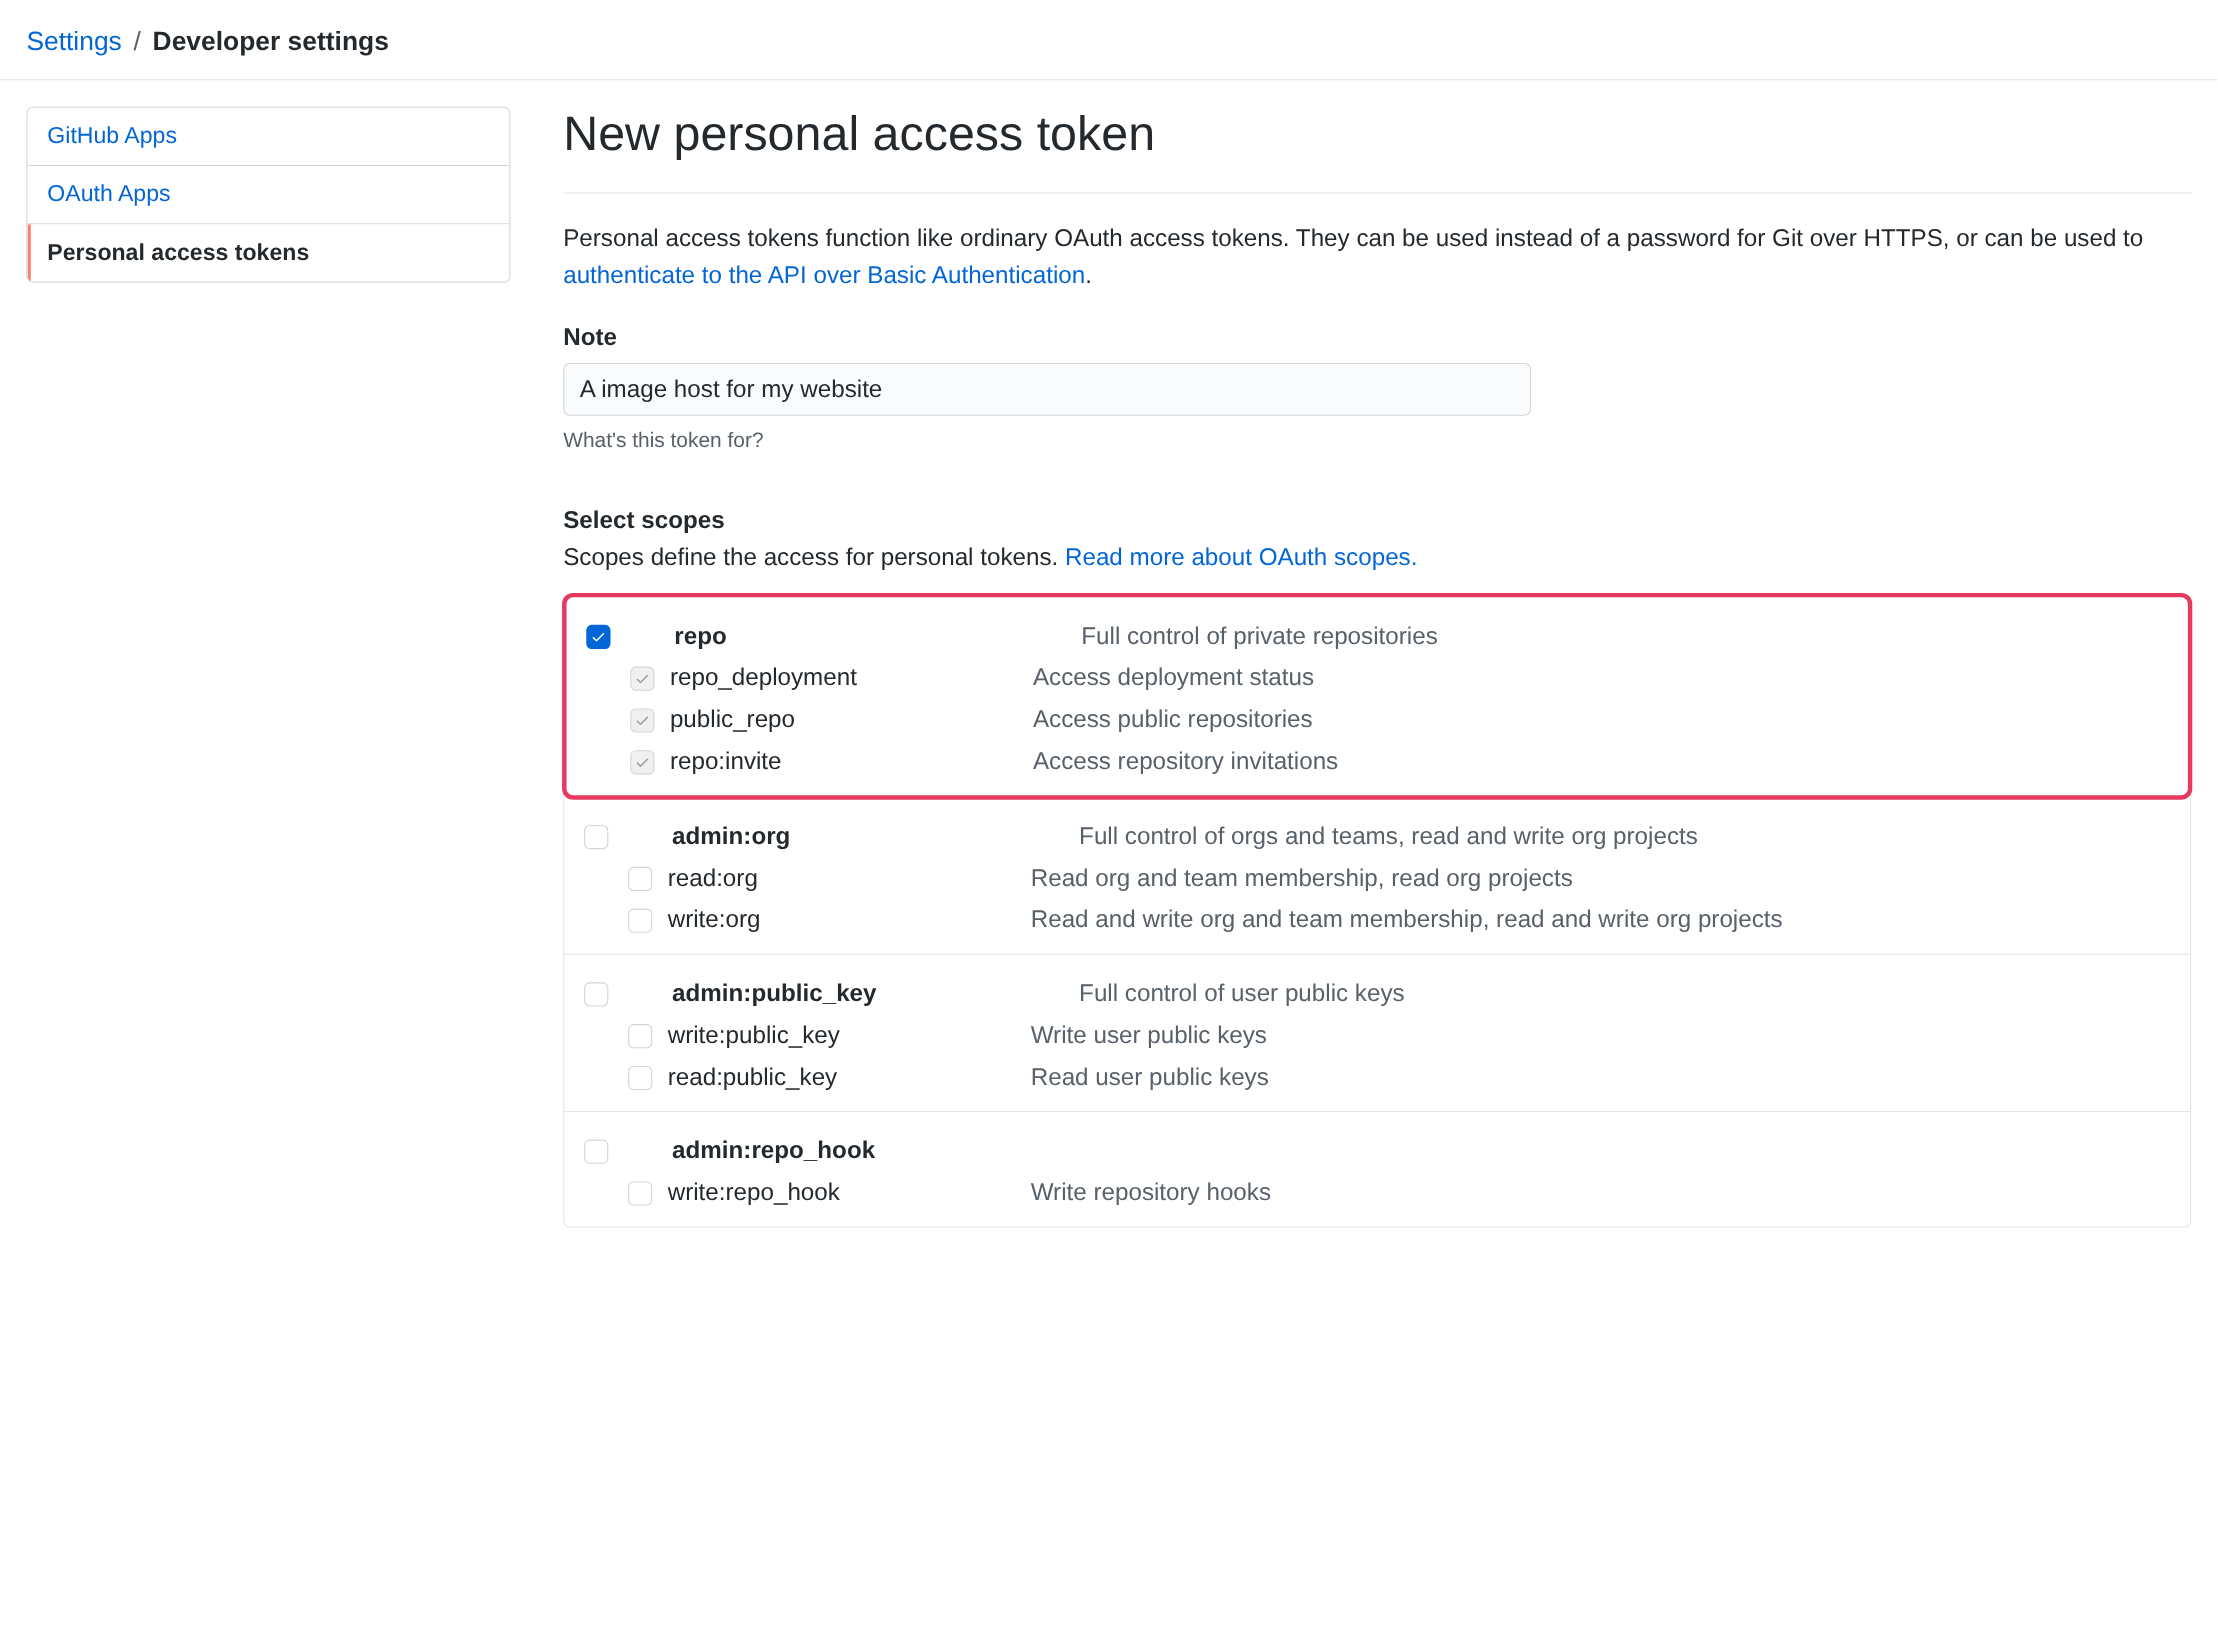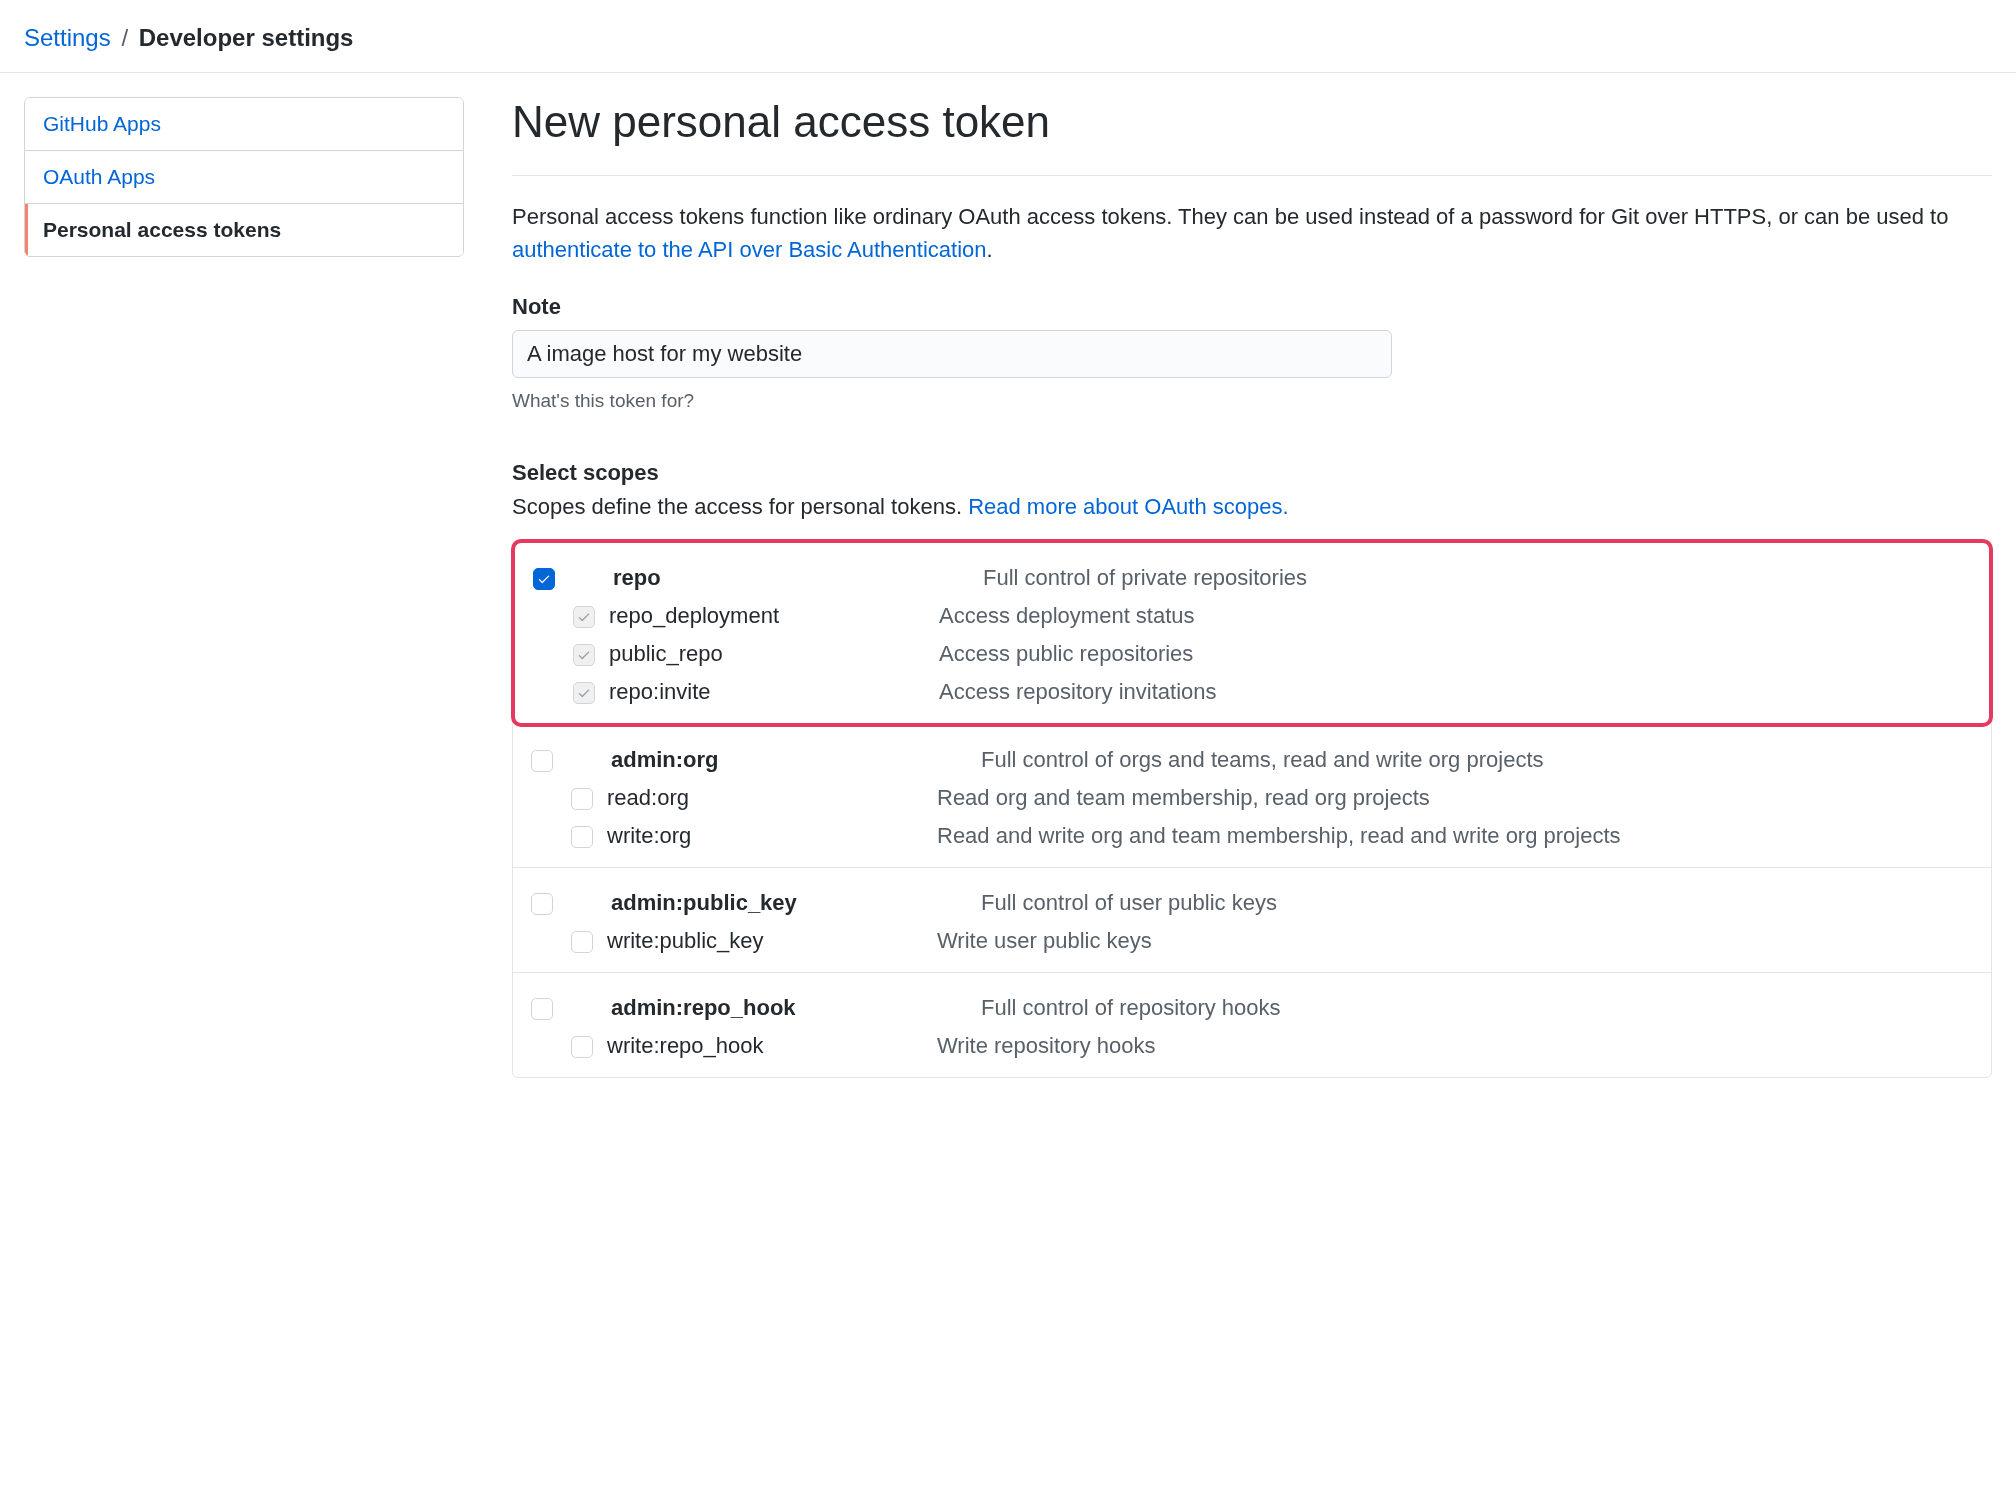--- a/index.html
+++ b/index.html
@@ -259,26 +259,30 @@
           <div class="scope-row parent">
             <span class="scope-check"></span>
             <div class="scope-name">admin:public_key</div>
             <div class="scope-desc">Full control of user public keys</div>
           </div>
           <div class="scope-row child">
             <span class="scope-check"></span>
             <div class="scope-name">write:public_key</div>
             <div class="scope-desc">Write user public keys</div>
           </div>
+          <div class="scope-row child">
+            <span class="scope-check"></span>
+            <div class="scope-name">read:public_key</div>
+            <div class="scope-desc">Read user public keys</div>
+          </div>
         </div>
         <div class="scope-group">
           <div class="scope-row parent">
             <span class="scope-check"></span>
             <div class="scope-name">admin:repo_hook</div>
-            <div class="scope-desc">Full control of repository hooks</div>
           </div>
           <div class="scope-row child">
             <span class="scope-check"></span>
             <div class="scope-name">write:repo_hook</div>
             <div class="scope-desc">Write repository hooks</div>
           </div>
         </div>
       </div>
   </main>
 </div>

